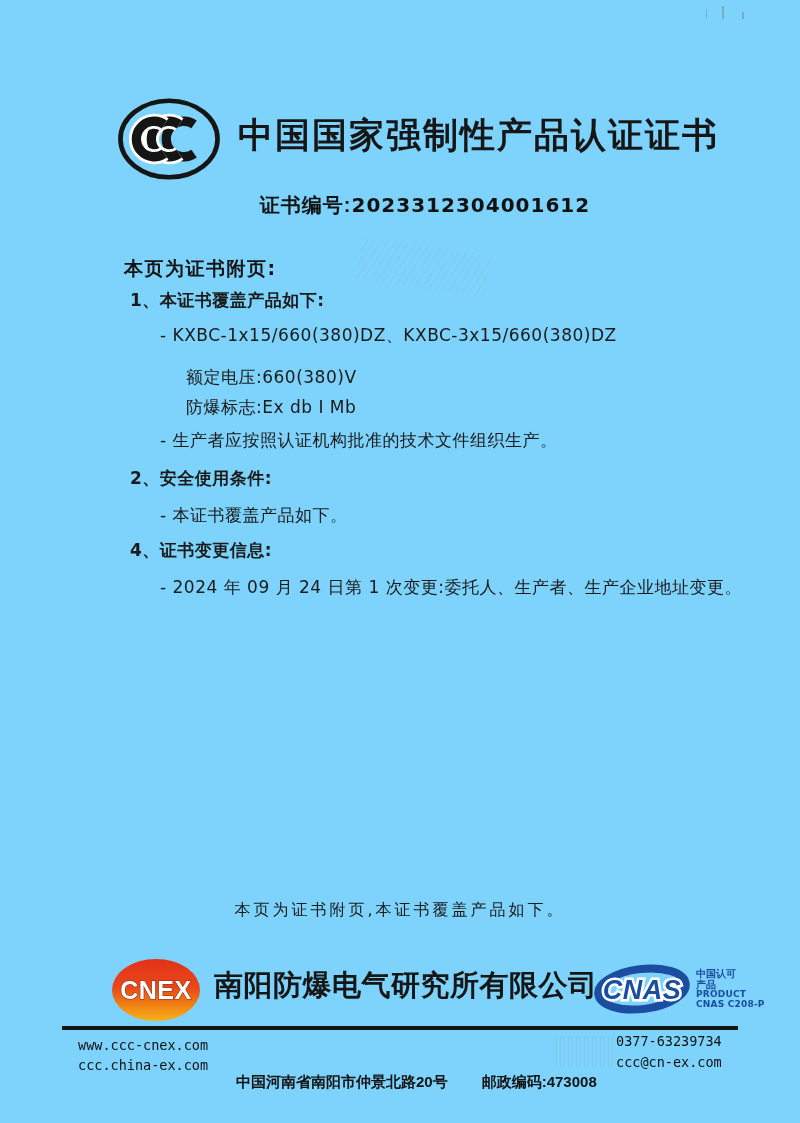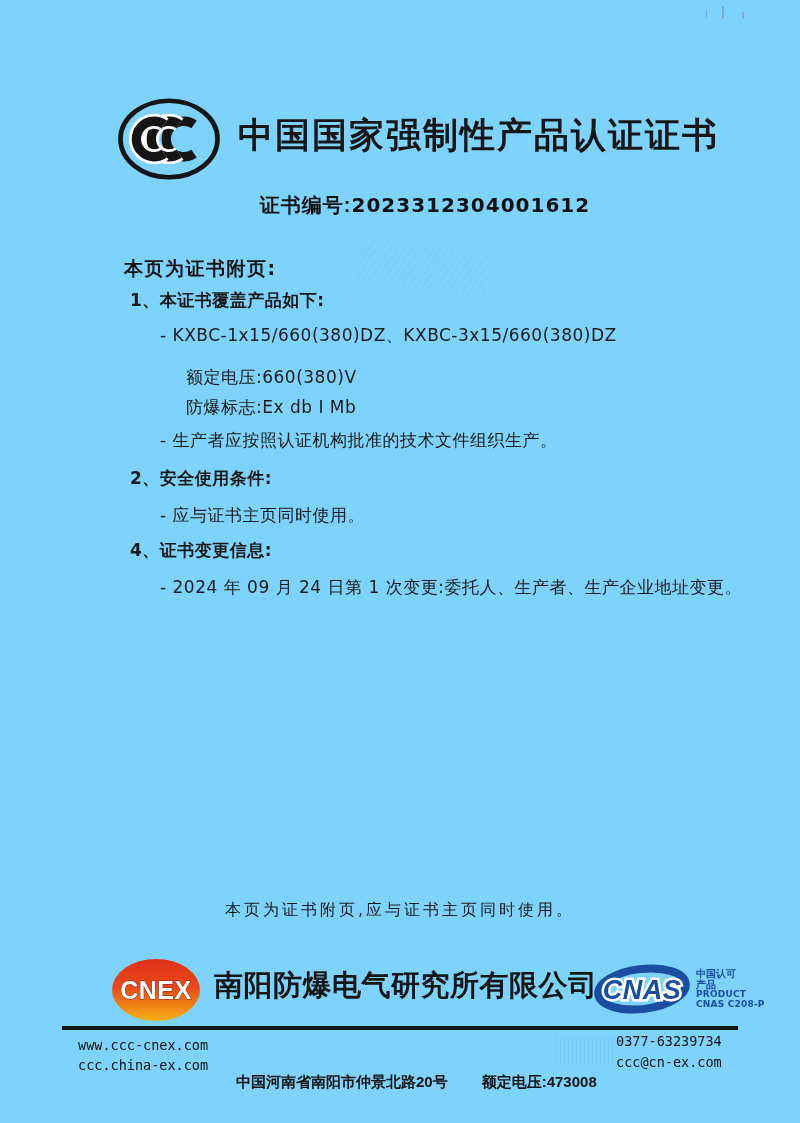--- a/index.html
+++ b/index.html
@@ -134,26 +134,26 @@
 
   <div class="section-heading">本页为证书附页:</div>
 
   <div class="body-line num-label ln-s1">1、本证书覆盖产品如下:</div>
   <div class="body-line ln-s1-l1">- KXBC-1x15/660(380)DZ、KXBC-3x15/660(380)DZ</div>
   <div class="body-line ln-s1-l2">额定电压:660(380)V</div>
   <div class="body-line ln-s1-l3">防爆标志:Ex db I Mb</div>
   <div class="body-line ln-s1-l4">- 生产者应按照认证机构批准的技术文件组织生产。</div>
 
   <div class="body-line num-label ln-s2">2、安全使用条件:</div>
-  <div class="body-line ln-s2-l1">- 应与证书主页同时使用。</div>
+  <div class="body-line ln-s2-l1">- 本证书覆盖产品如下。</div>
 
   <div class="body-line num-label ln-s3">4、证书变更信息:</div>
   <div class="body-line ln-s3-l1">- 2024 年 09 月 24 日第 1 次变更:委托人、生产者、生产企业地址变更。</div>
 
-  <div class="footer-note">本页为证书附页,应与证书主页同时使用。</div>
+  <div class="footer-note">本页为证书附页,本证书覆盖产品如下。</div>
 
   <svg class="cnex-logo" viewBox="0 0 96 70">
     <defs>
       <linearGradient id="cnexg" x1="0" y1="0" x2="0" y2="1">
         <stop offset="0" stop-color="#e23317"></stop>
         <stop offset="0.45" stop-color="#e8471a"></stop>
         <stop offset="0.72" stop-color="#ef7c13"></stop>
         <stop offset="1" stop-color="#f8b219"></stop>
       </linearGradient>
     </defs>
@@ -178,21 +178,21 @@
 
   <div class="divider"></div>
 
   <div class="contact-web">
     <div>www.ccc-cnex.com</div>
     <div>ccc.china-ex.com</div>
   </div>
 
   <div class="contact-mid">
     <span>中国河南省南阳市仲景北路20号</span>
-    <span>额定电压:473008</span>
+    <span>邮政编码:473008</span>
   </div>
 
   <div class="contact-right">
     <div>0377-63239734</div>
     <div>ccc@cn-ex.com</div>
   </div>
 
 </div>
 
 </body></html>

